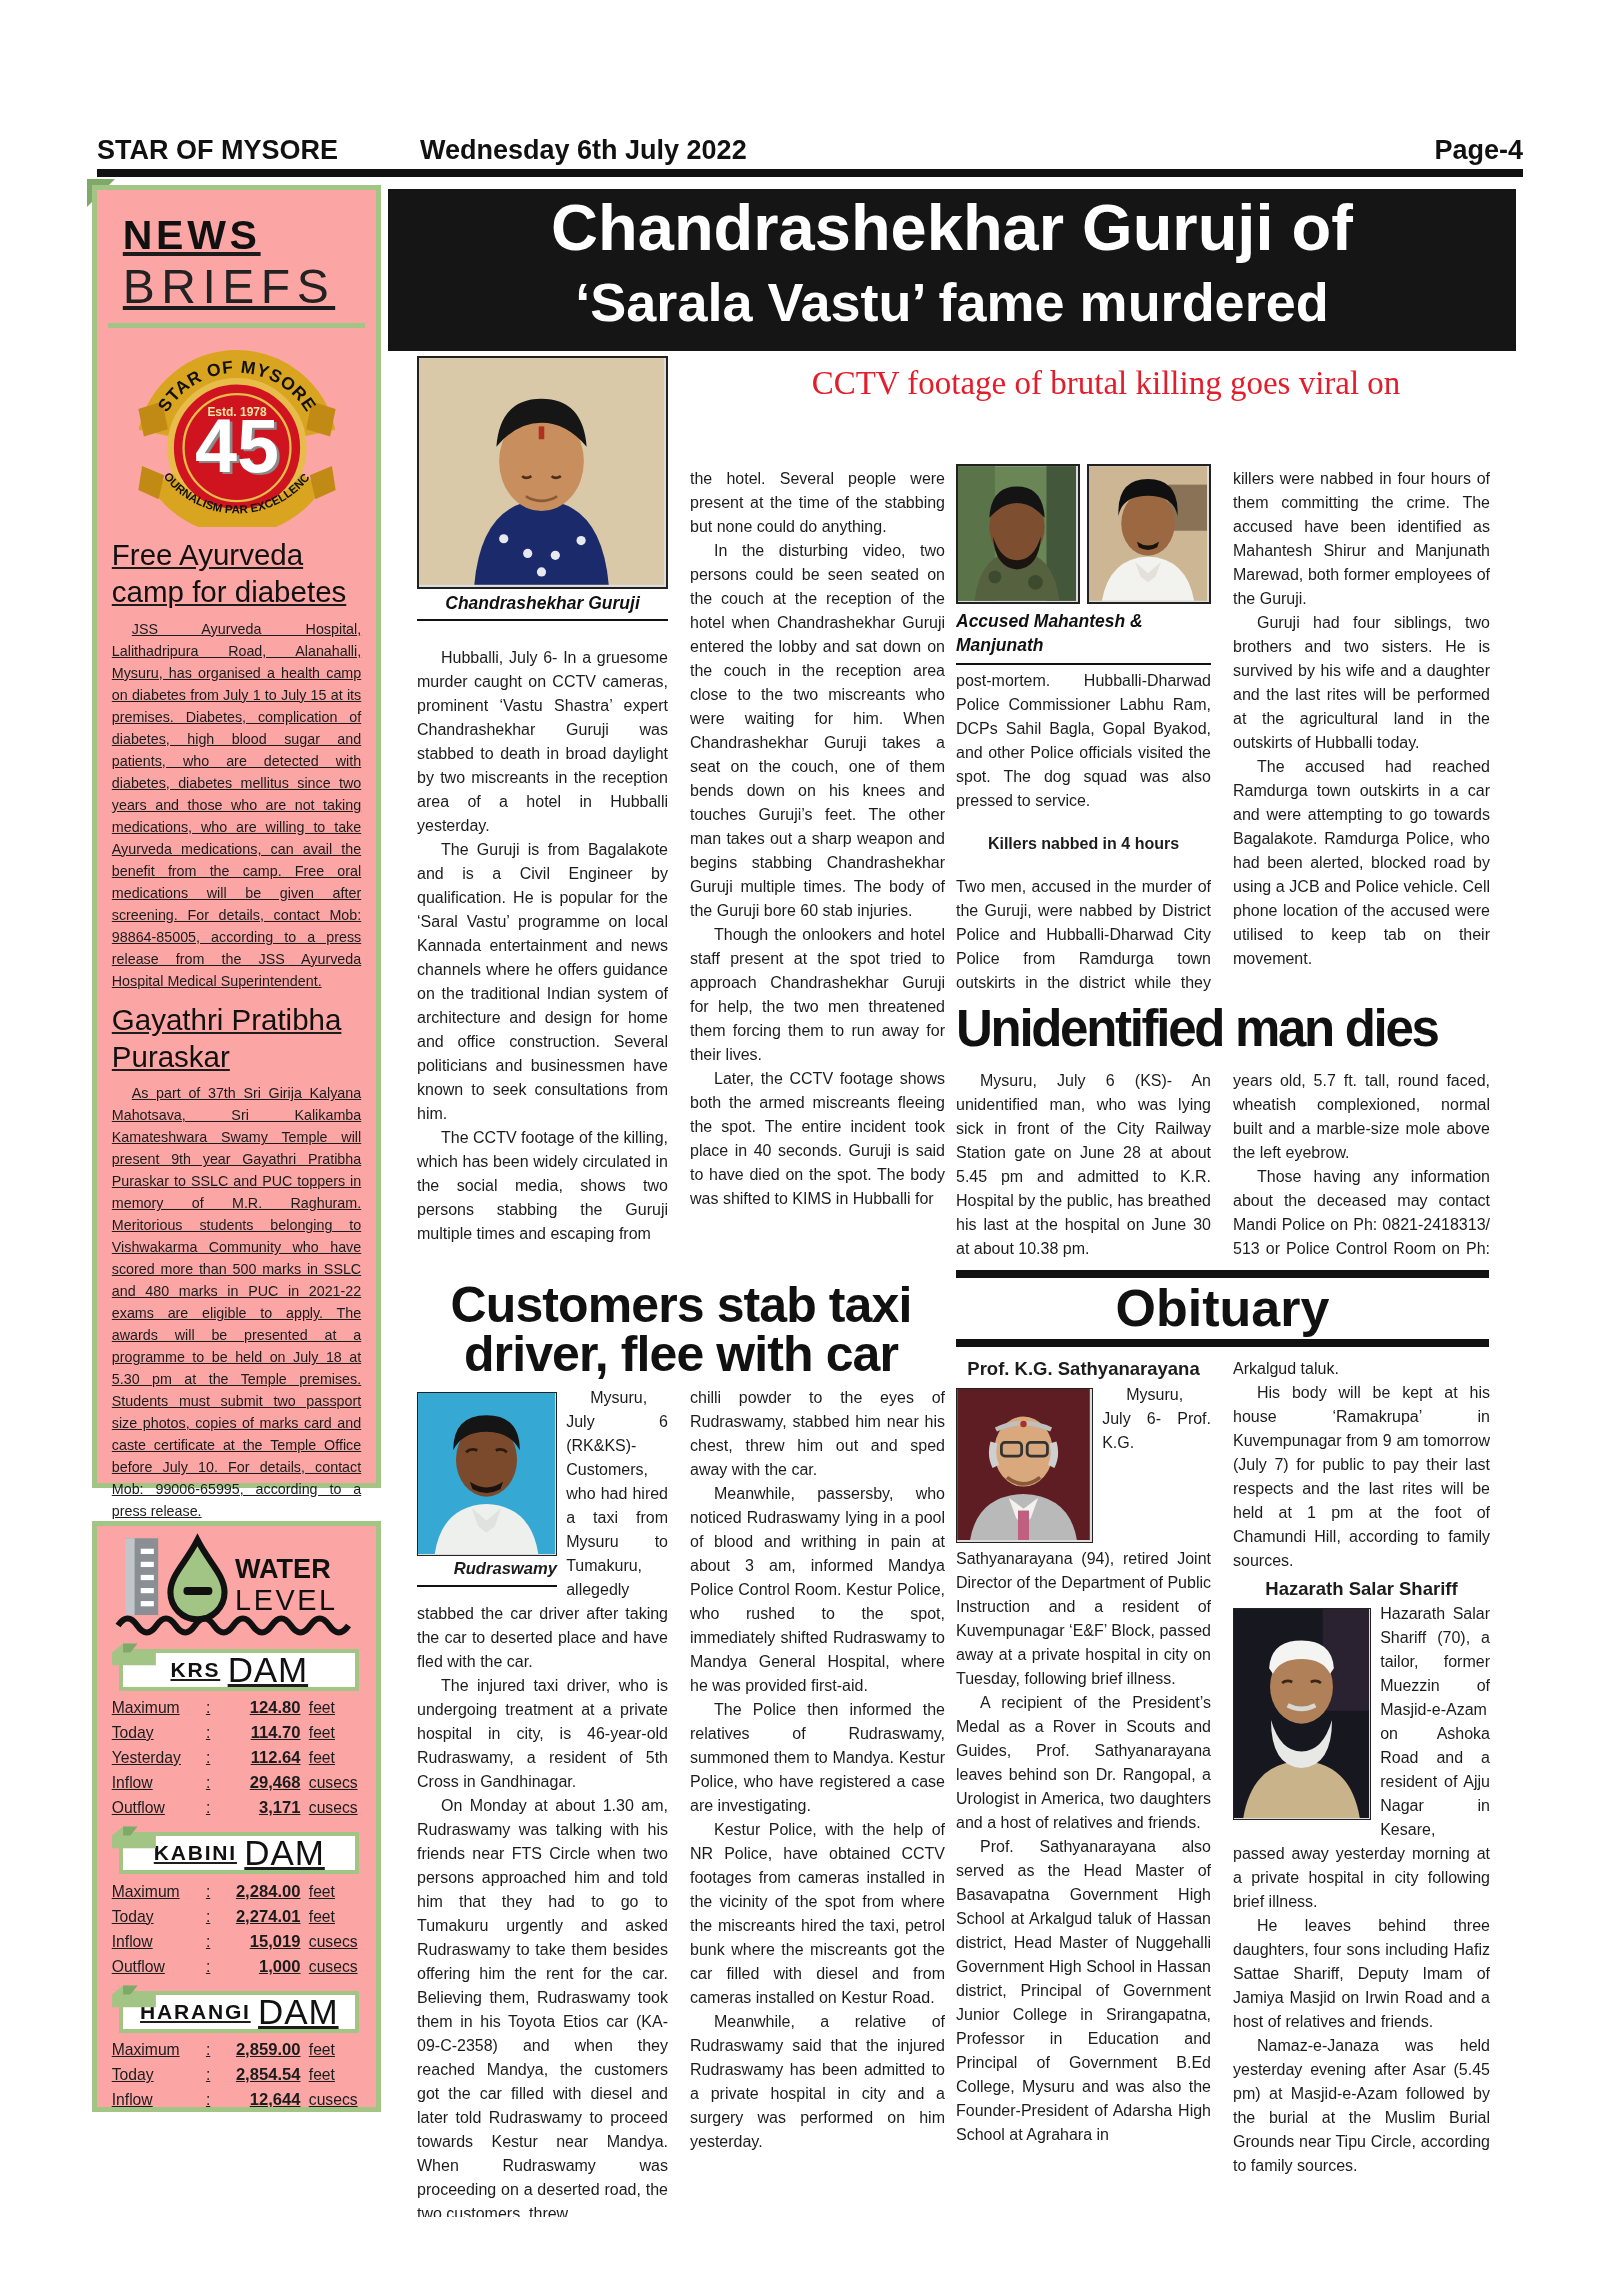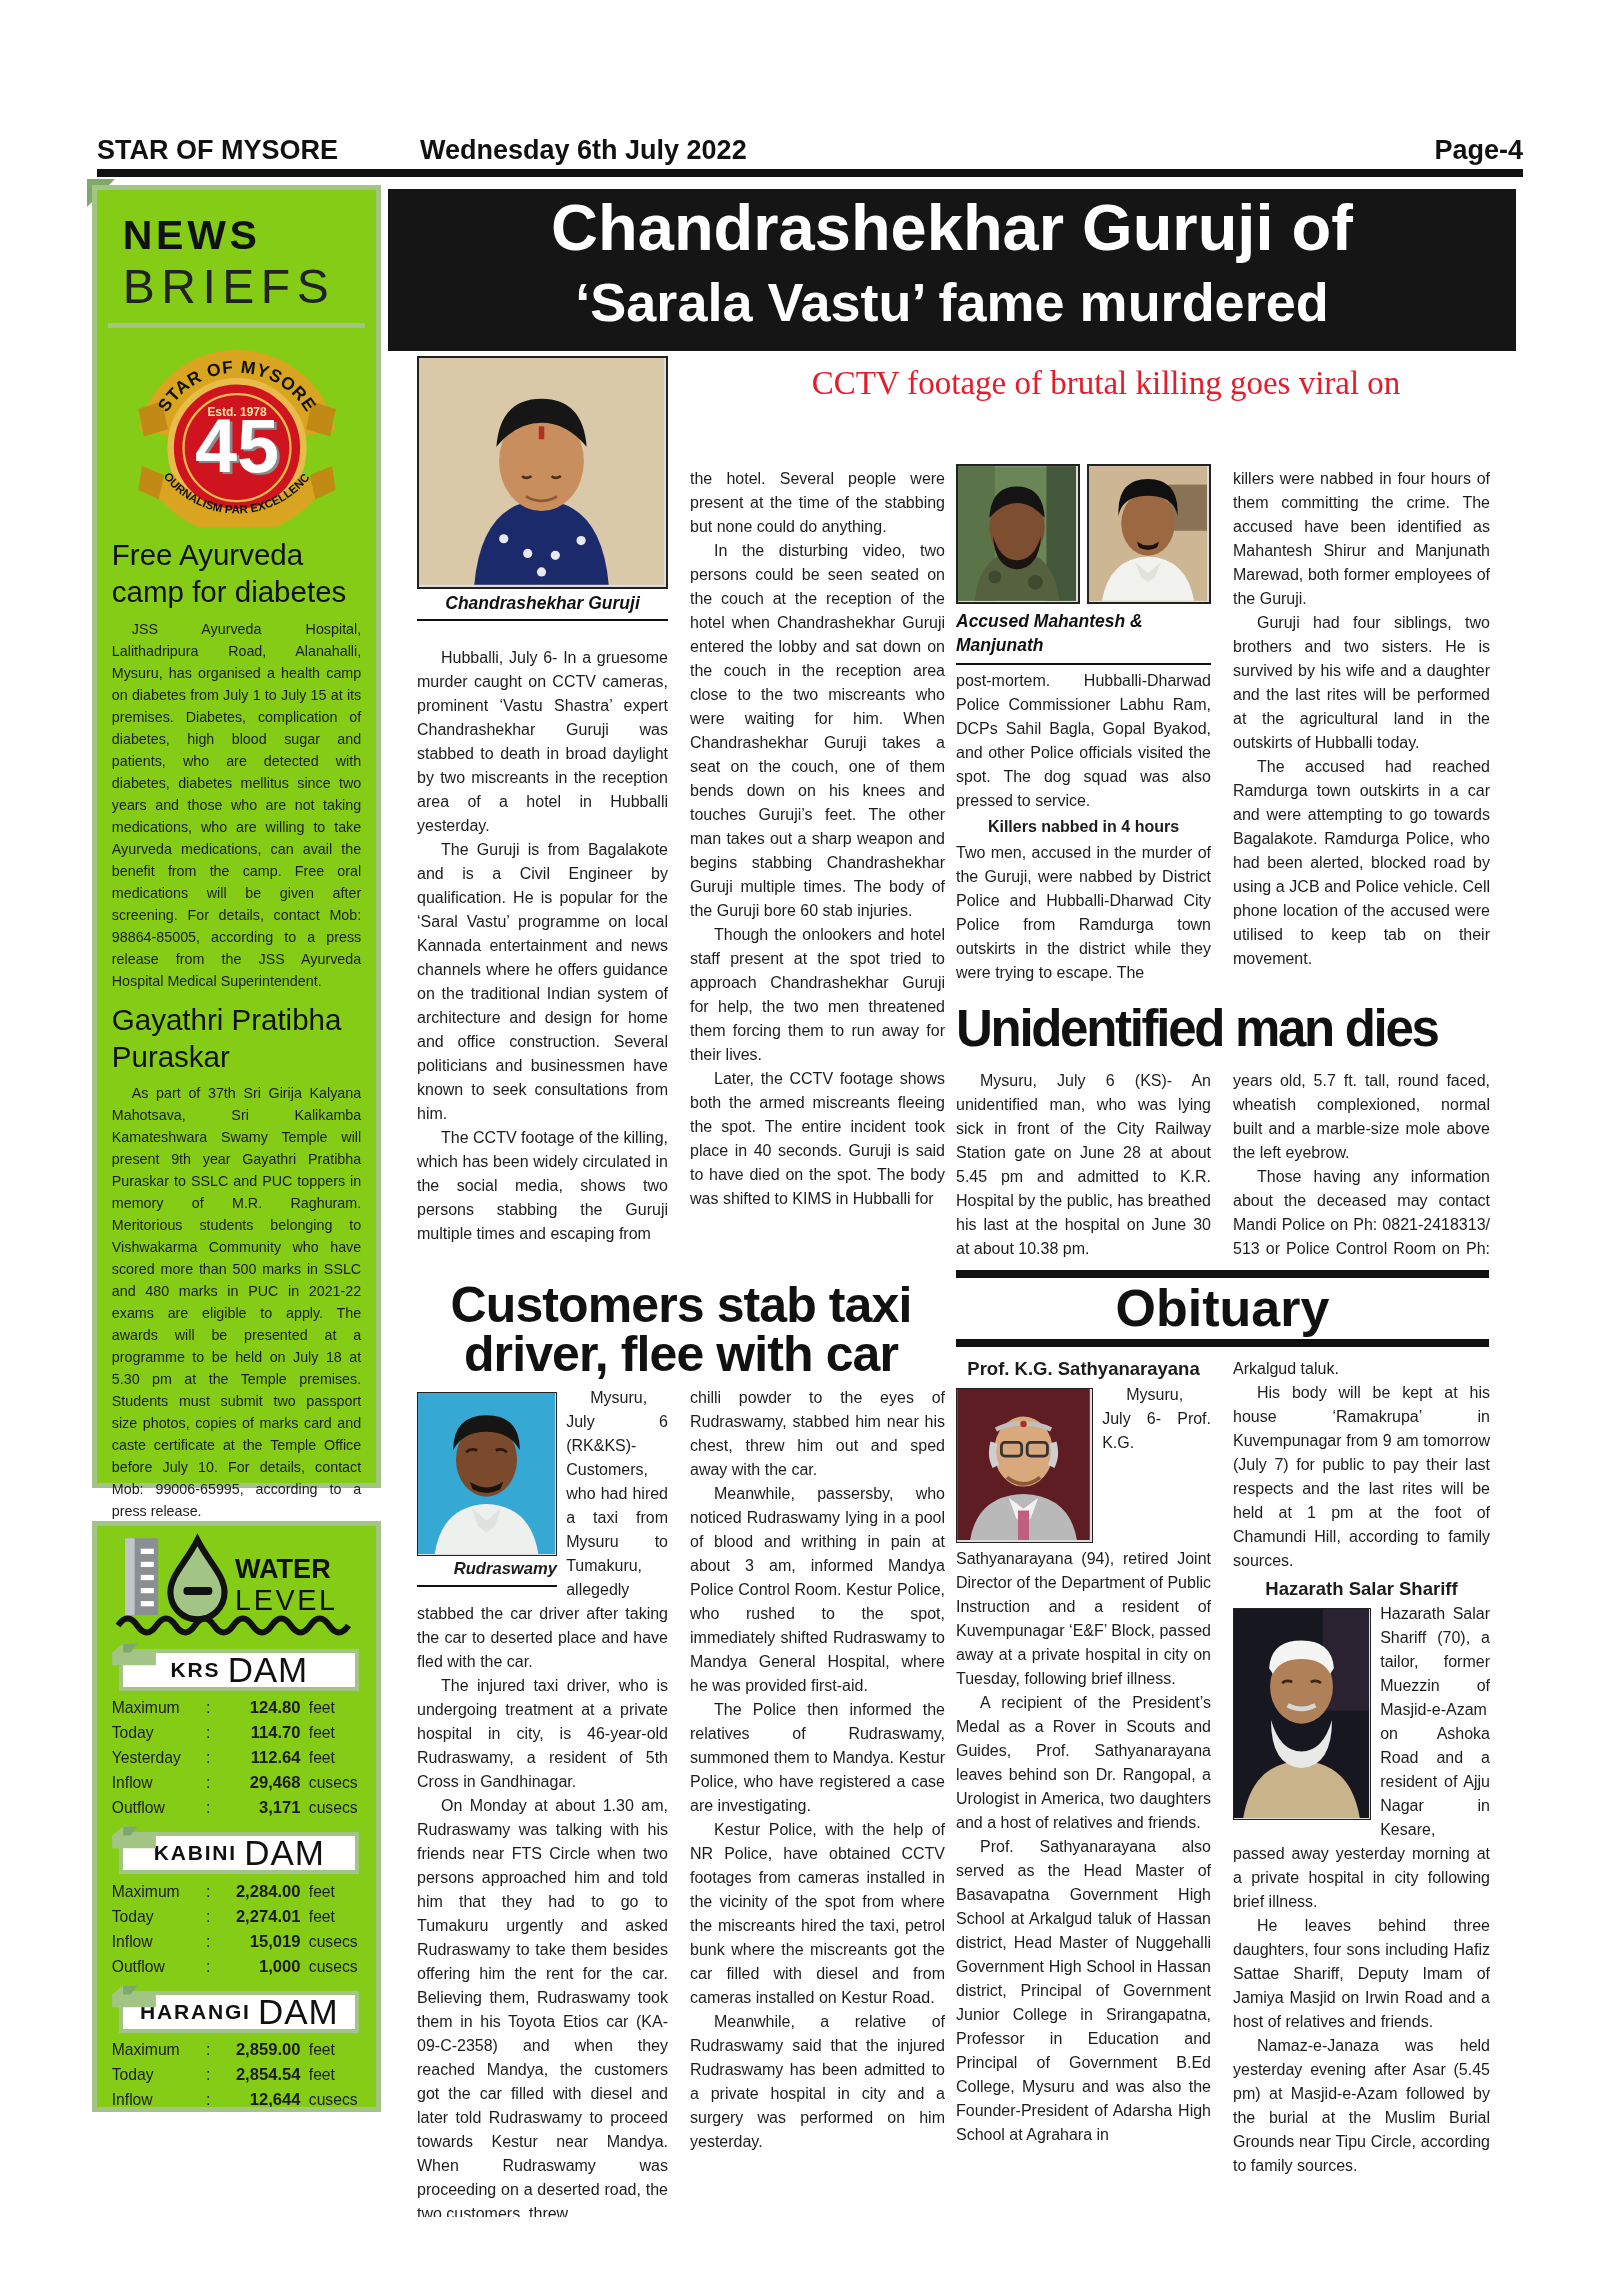--- a/index.html
+++ b/index.html
@@ -9,21 +9,21 @@
     font-family:"Liberation Sans", sans-serif; color:#1c1c1c; overflow:hidden;
     margin:0 auto;
   }
   .abs { position:absolute; }
 
   
   .hdr-text { font-weight:700; font-size:27px; color:#111; letter-spacing:0; }
   #hdr-rule { left:97px; top:169px; width:1426px; height:8.3px; background:#111; }
 
   
-  .green-box { border:5.5px solid var(--brand-green,#a2c585); background:#84cc16; }
+  .green-box { border:5.5px solid var(--brand-green,#a2c585); background:#fca5a5;text-decoration:underline; }
   #briefs-box { left:92px; top:185px; width:289px; height:1303px; padding:13px 14.8px; }
   #briefs-fold { left:87px; top:179px; width:0; height:0;
     border-top:28px solid #7fa968; border-right:28px solid transparent; }
   .nb-kicker { font-size:41px; font-weight:700; letter-spacing:3.7px; margin:9.2px 0 0 11px; color:#111; }
   .nb-word { font-size:48px; font-weight:400; letter-spacing:6.5px; margin:0 0 9.2px 11px; color:#222; }
   .nb-sep { height:4.6px; background:var(--brand-green,#a2c585); margin:1.8px -3.7px 9.2px -3.7px; }
   .nb-logo { display:block; margin:0 auto; }
   .nb-head { font-size:29.5px; line-height:37px; font-weight:400; color:#111; margin:9.2px 0 7.4px 0; }
   .nb-body { font-size:14.3px; line-height:22px; text-align:justify; }
   .nb-body p { text-indent:20px; }
@@ -59,21 +59,21 @@
 
   .col { text-align:justify; font-size:16px; line-height:24px; overflow:hidden; }
   .col p { text-indent:24px; }
   .col.cont p:first-child { text-indent:0; }
   .c1 { left:417px; top:646px; width:251px; height:635px; }
   .c2 { left:690px; top:467px; width:255px; height:818px; }
   .c3 { left:956px; top:464px; width:255px; height:533px; }
   .c4 { left:1233px; top:467px; width:257px; height:533px; }
   .accused-photos { display:flex; gap:6.5px; margin-bottom:1.8px; }
   .accused-photos figure.photo { width:124px; height:140px; }
-  .sub-bold { font-weight:700; text-align:center; text-indent:0 !important; margin:2px 0; }
+  .sub-bold { font-weight:700; text-align:center; text-indent:0 !important; margin:19px 0; }
 
   
   #uni-title { left:956px; top:999px; width:533px; font-size:51px; font-weight:700;
     letter-spacing:-2.3px; white-space:nowrap; color:#111; }
   #uni-c1 { left:956px; top:1069px; width:255px; height:196px; }
   #uni-c2 { left:1233px; top:1069px; width:257px; height:196px; }
 
   
   #obit-title-block { left:956px; top:1270px; width:533px; border-top:8.3px solid #111;
     border-bottom:8.3px solid #111; text-align:center; padding:1.8px 0; }

